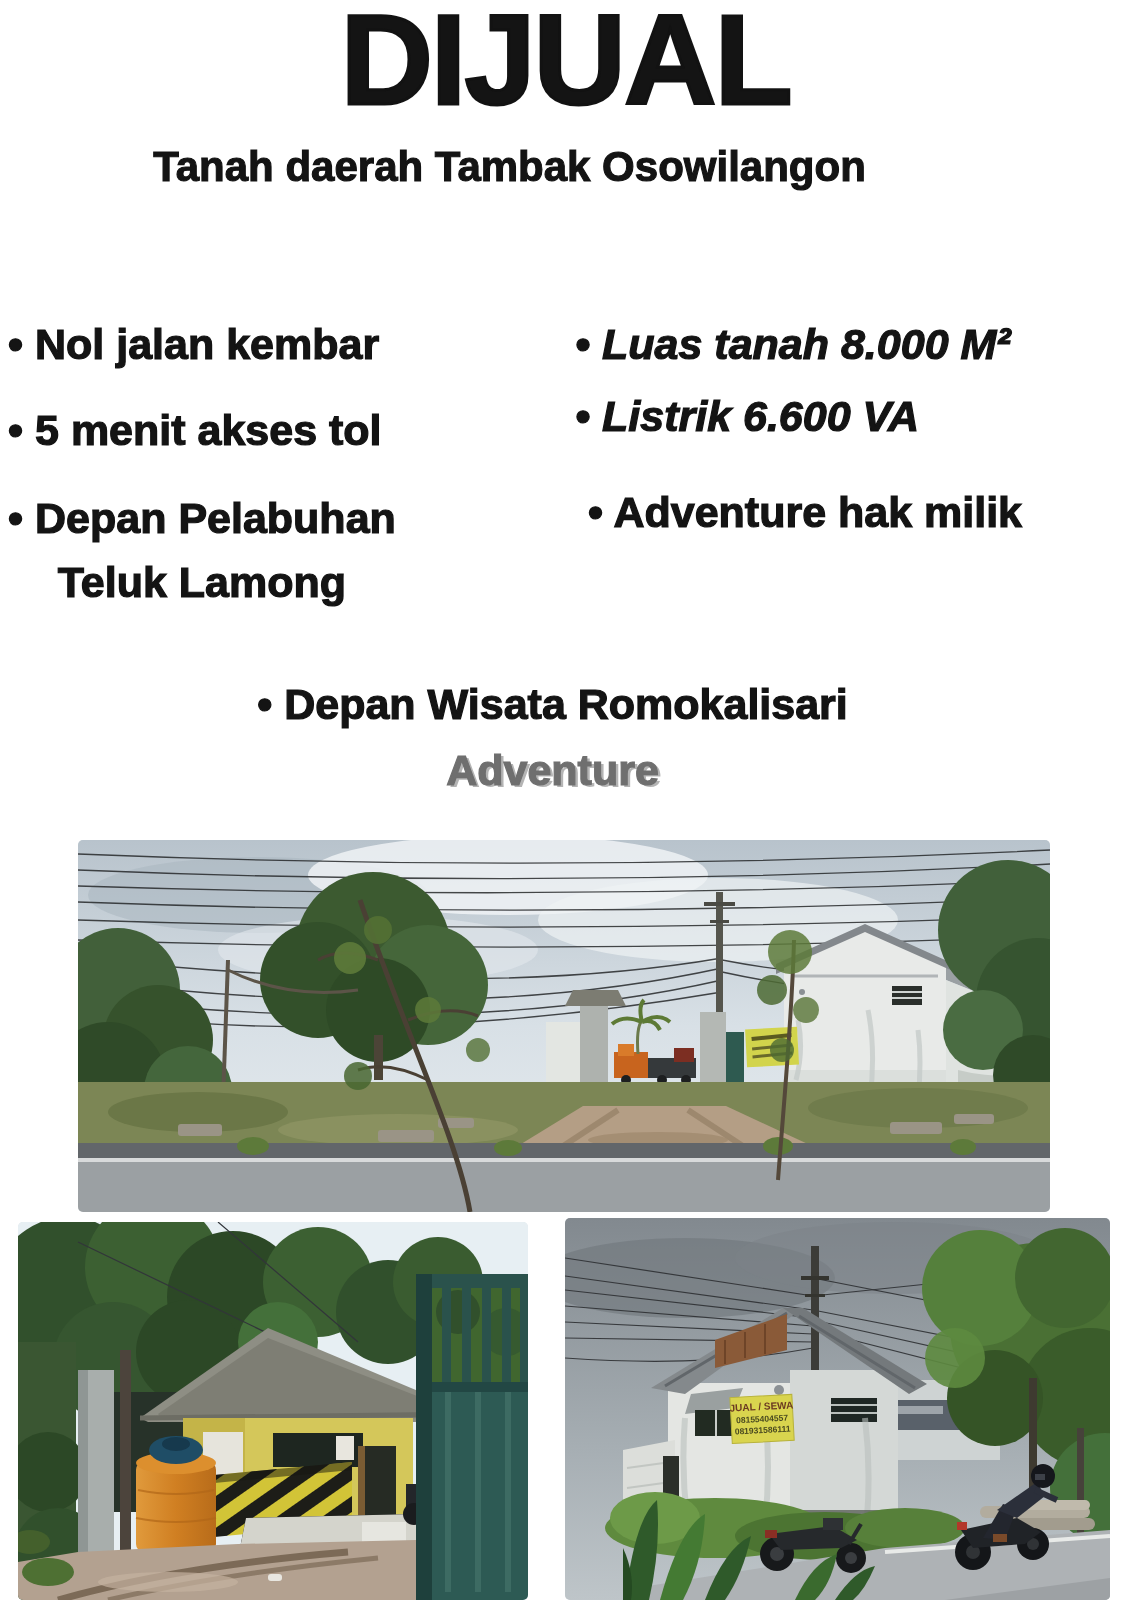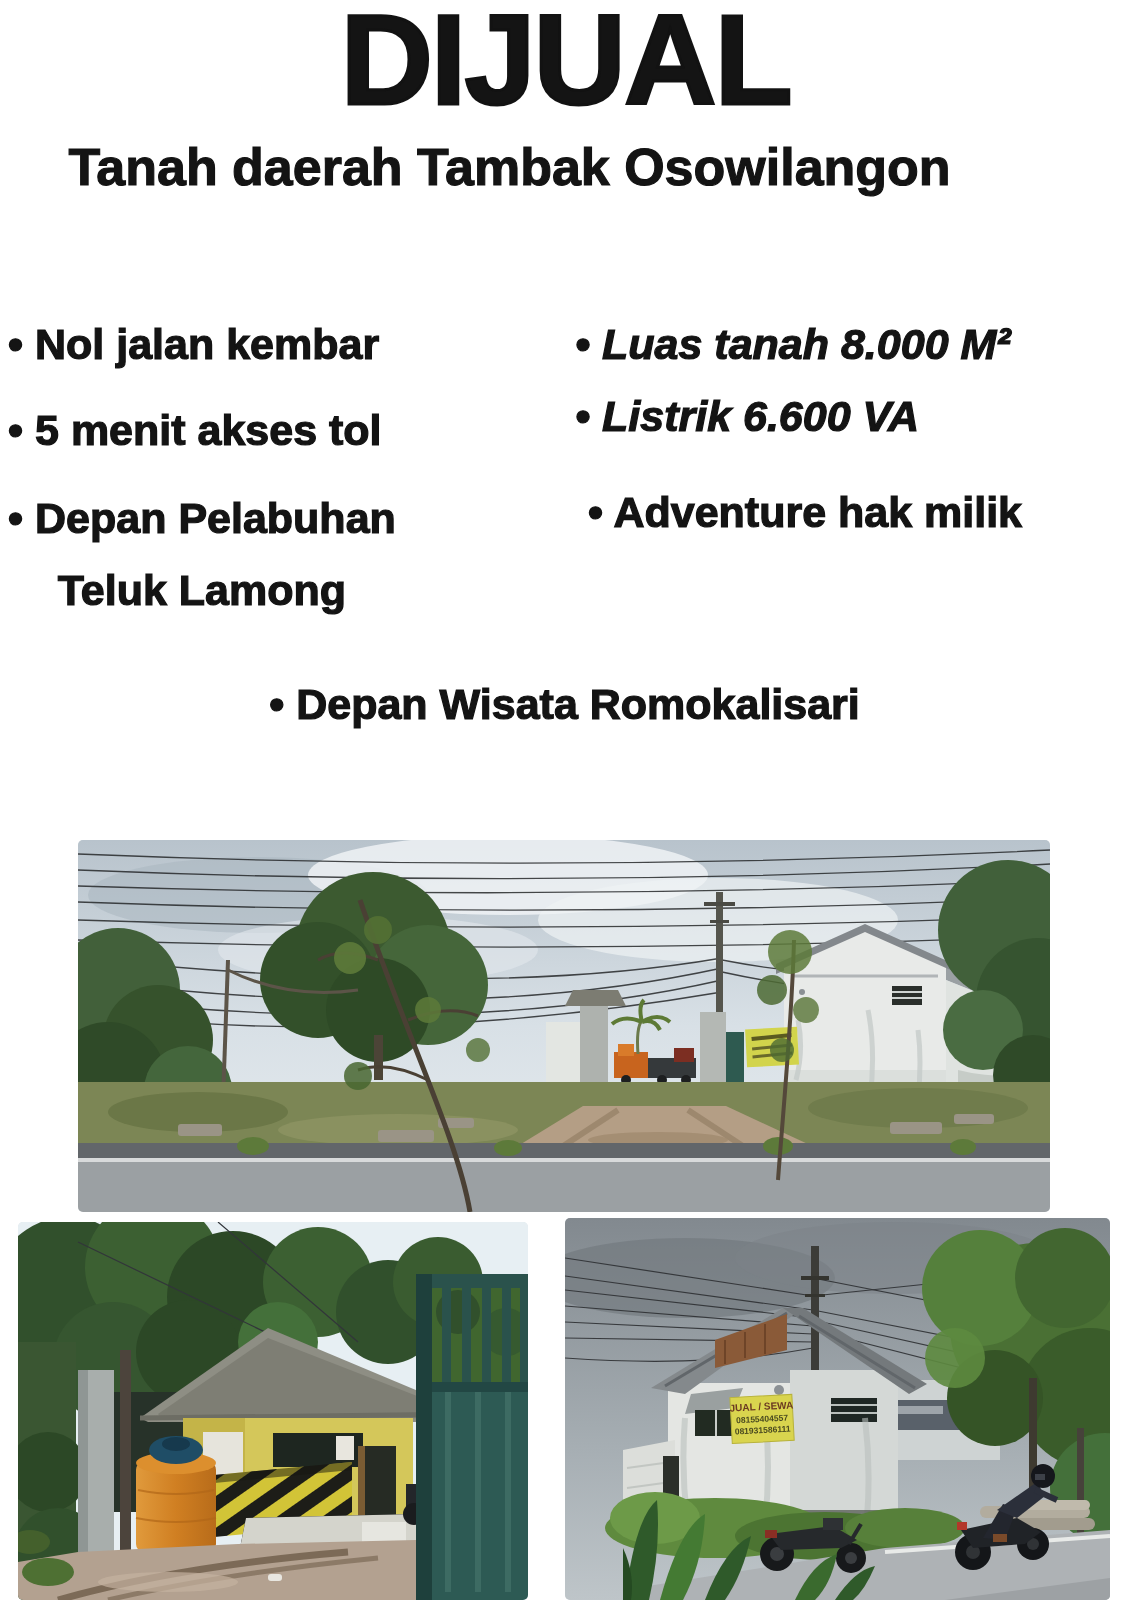--- a/index.html
+++ b/index.html
@@ -1,27 +1,27 @@
 <!DOCTYPE html>
 <html><head>
 <meta charset="utf-8">
 <style>
   html,body{margin:0;padding:0;background:#ffffff;}
   body{width:1131px;height:1600px;position:relative;overflow:hidden;
        font-family:"Liberation Sans","DejaVu Sans",sans-serif;color:#141414;}
   .abs{position:absolute;}
   .title{top:-14px;left:0;width:1131px;text-align:center;font-size:128px;font-weight:700;
          letter-spacing:-2px;-webkit-text-stroke:3px #121212;line-height:1.15;}
-  .subtitle{top:142px;left:0;width:1019px;text-align:center;font-size:52px;font-weight:700;
+  .subtitle{top:142px;left:0;width:1019px;text-align:center;font-size:42px;font-weight:700;
             -webkit-text-stroke:1.1px #121212;line-height:50px;}
   .feat{font-size:43px;font-weight:700;-webkit-text-stroke:1.2px #121212;line-height:52px;white-space:nowrap;}
-  .feat .l2{text-align:center;margin-top:20px;}
+  .feat .l2{text-align:center;margin-top:12px;}
   .col-left{left:8px;}
   .col-right{left:575px;font-style:italic;}
-  .center-feat{left:12px;width:1105px;text-align:center;}
+  .center-feat{left:0;width:1105px;text-align:center;}
   .center-feat .l2{margin-top:14px;color:#6f6f6f;-webkit-text-stroke:1.2px #6f6f6f;
                    text-shadow:3px 2px 0 rgba(40,40,40,0.35);}
   .photo{border-radius:5px;overflow:hidden;background:#dfe5e9;}
   svg{display:block;}
 </style>
 </head>
 <body>
 
 <div class="abs title">DIJUAL</div>
 
@@ -52,20 +52,21 @@
   <span>Listrik 6.600 VA</span>
 </div>
 <div class="abs feat" style="top:486px;left:588px;">
   <div><span>• </span>
     <span>Adventure hak milik</span></div>
 </div>
 
 <div class="abs feat center-feat" style="top:678px;">
   <div><span>• </span>
     <span>Depan Wisata Romokalisari</span></div>
+  <div class="l2">Adventure</div>
 </div>
 
 <div class="abs photo" style="left:78px;top:840px;width:972px;height:372px;">
 <svg width="972" height="372" viewBox="0 0 972 372">
   <defs>
     <linearGradient id="sky1" x1="0" y1="0" x2="0" y2="1">
       <stop offset="0" stop-color="#b8c3cc"></stop>
           <stop offset="0.5" stop-color="#d8e0e6"></stop>
           <stop offset="1" stop-color="#e9eef1"></stop>
     </linearGradient>

